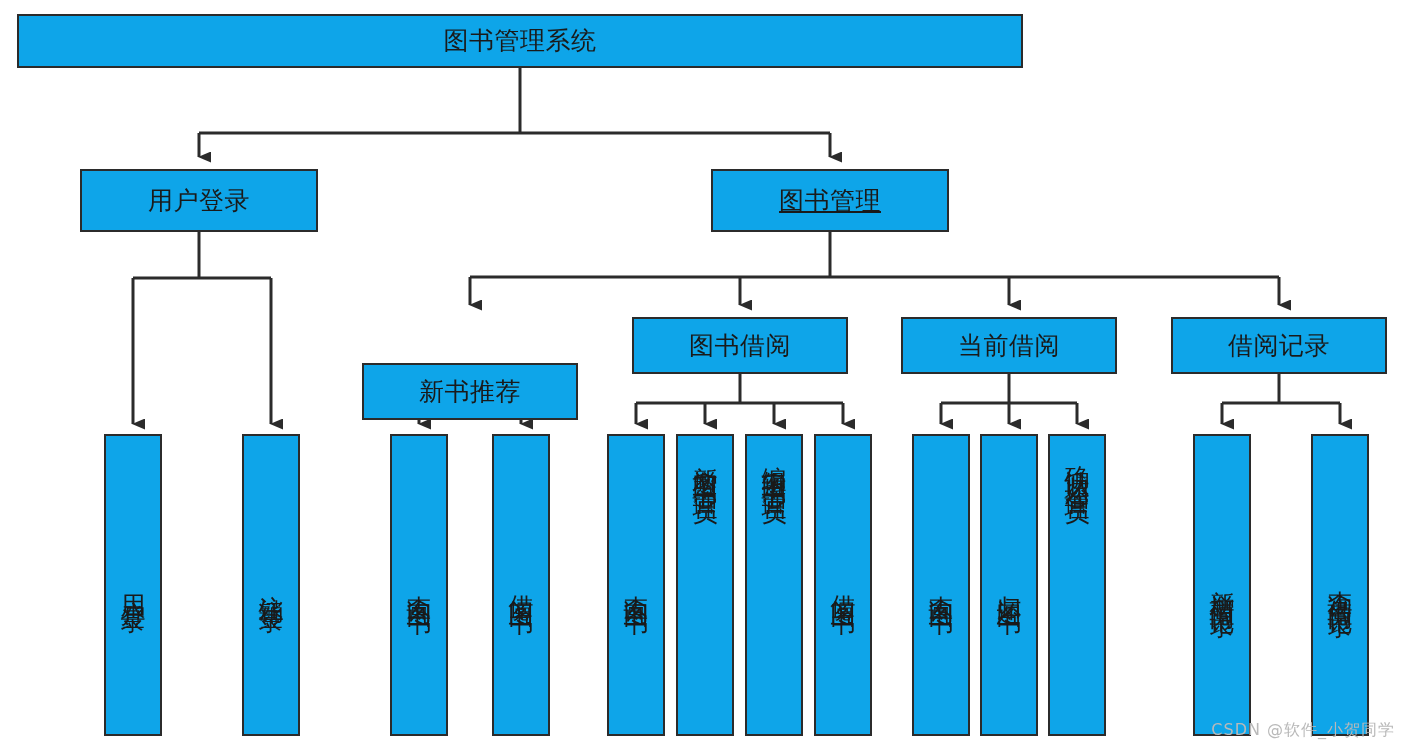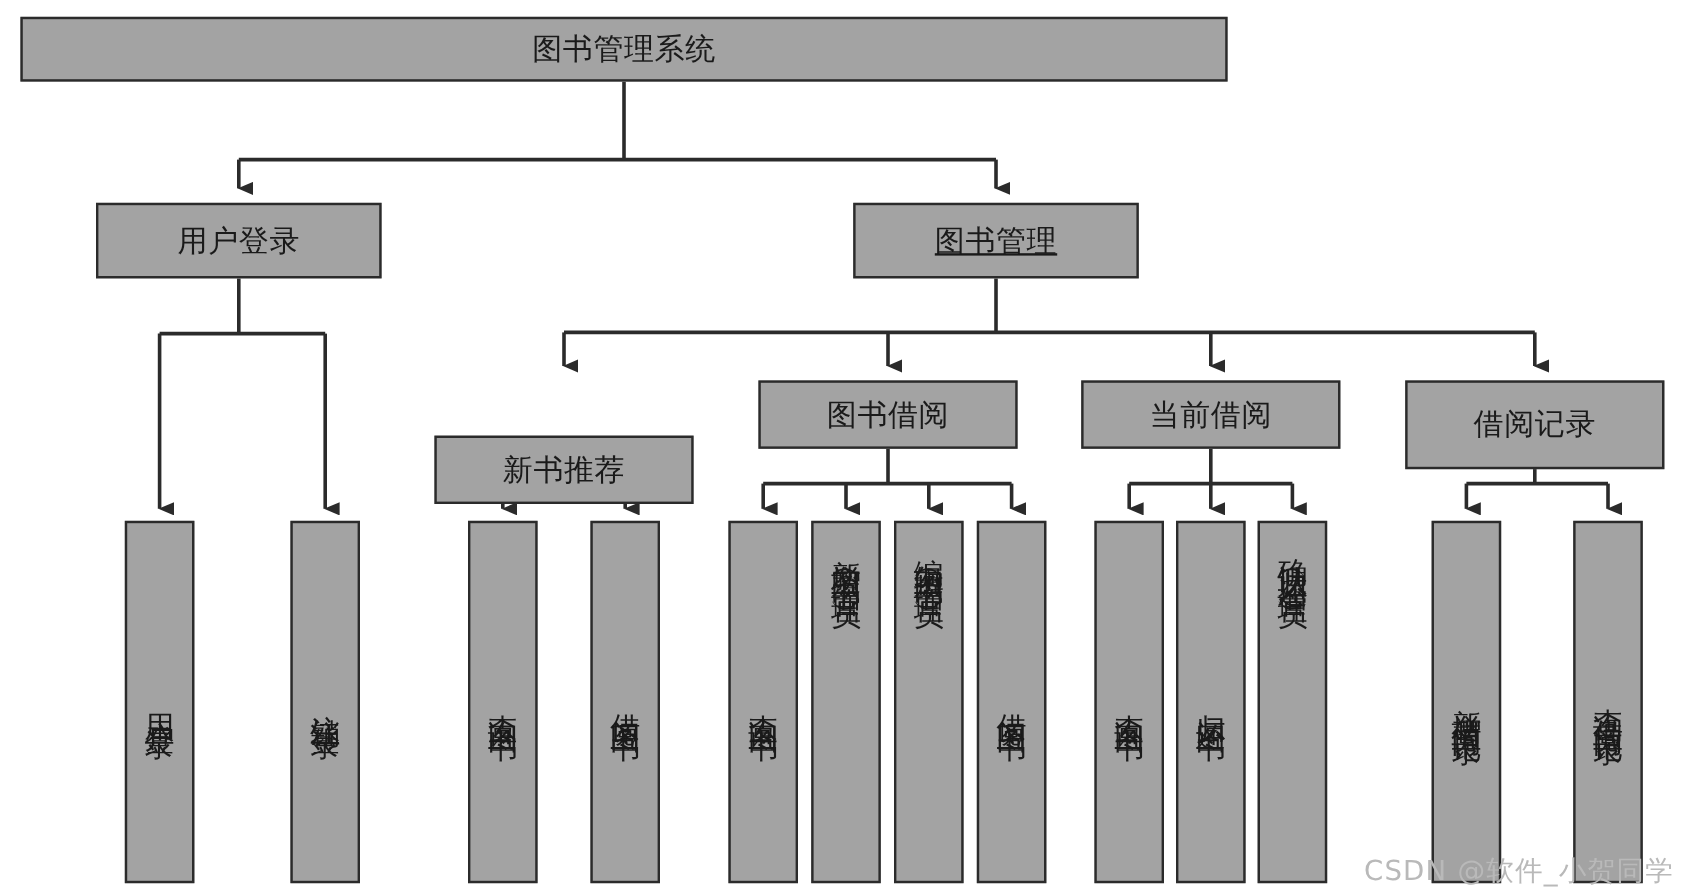--- a/index.html
+++ b/index.html
@@ -23,21 +23,21 @@
     position: absolute;
     left: 0;
     top: 0;
     width: 1405px;
     height: 747px;
     pointer-events: none;
   }
   .node {
     position: absolute;
     box-sizing: border-box;
-    background: #a3a3a3;
+    background: #0ea5e9;
     border: 2.5px solid #2b2b2b;
     display: flex;
     align-items: center;
     justify-content: center;
     text-align: center;
     z-index: 2;
   }
   .node-label {
     display: block;
     line-height: 1.18;
@@ -61,21 +61,21 @@
     white-space: nowrap;
   }
   .node.vertical.centered {
     align-items: center;
     padding-top: 0;
   }
   #watermark {
     position: absolute;
     right: 10px;
     bottom: 6px;
-    font-size: 23px;
+    font-size: 16px;
     color: #b9b9b9;
     letter-spacing: 1px;
     z-index: 5;
     white-space: nowrap;
   }
 </style>
 </head>
 <body>
 
 <div id="diagram-canvas">
@@ -148,21 +148,21 @@
   </div>
 
   <div class="node horizontal" style="left:632px; top:317px; width:216px; height:57px;">
     <span class="node-label">图书借阅</span>
   </div>
 
   <div class="node horizontal" style="left:901px; top:317px; width:216px; height:57px;">
     <span class="node-label">当前借阅</span>
   </div>
 
-  <div class="node horizontal" style="left:1171px; top:317px; width:216px; height:74px;">
+  <div class="node horizontal" style="left:1171px; top:317px; width:216px; height:57px;">
     <span class="node-label">借阅记录</span>
   </div>
 
   <div class="node vertical centered" style="left:104px; top:434px; width:58px; height:302px;">
     <span class="node-label">用户登录</span>
   </div>
 
   <div class="node vertical centered" style="left:242px; top:434px; width:58px; height:302px;">
     <span class="node-label">注销登录</span>
   </div>

